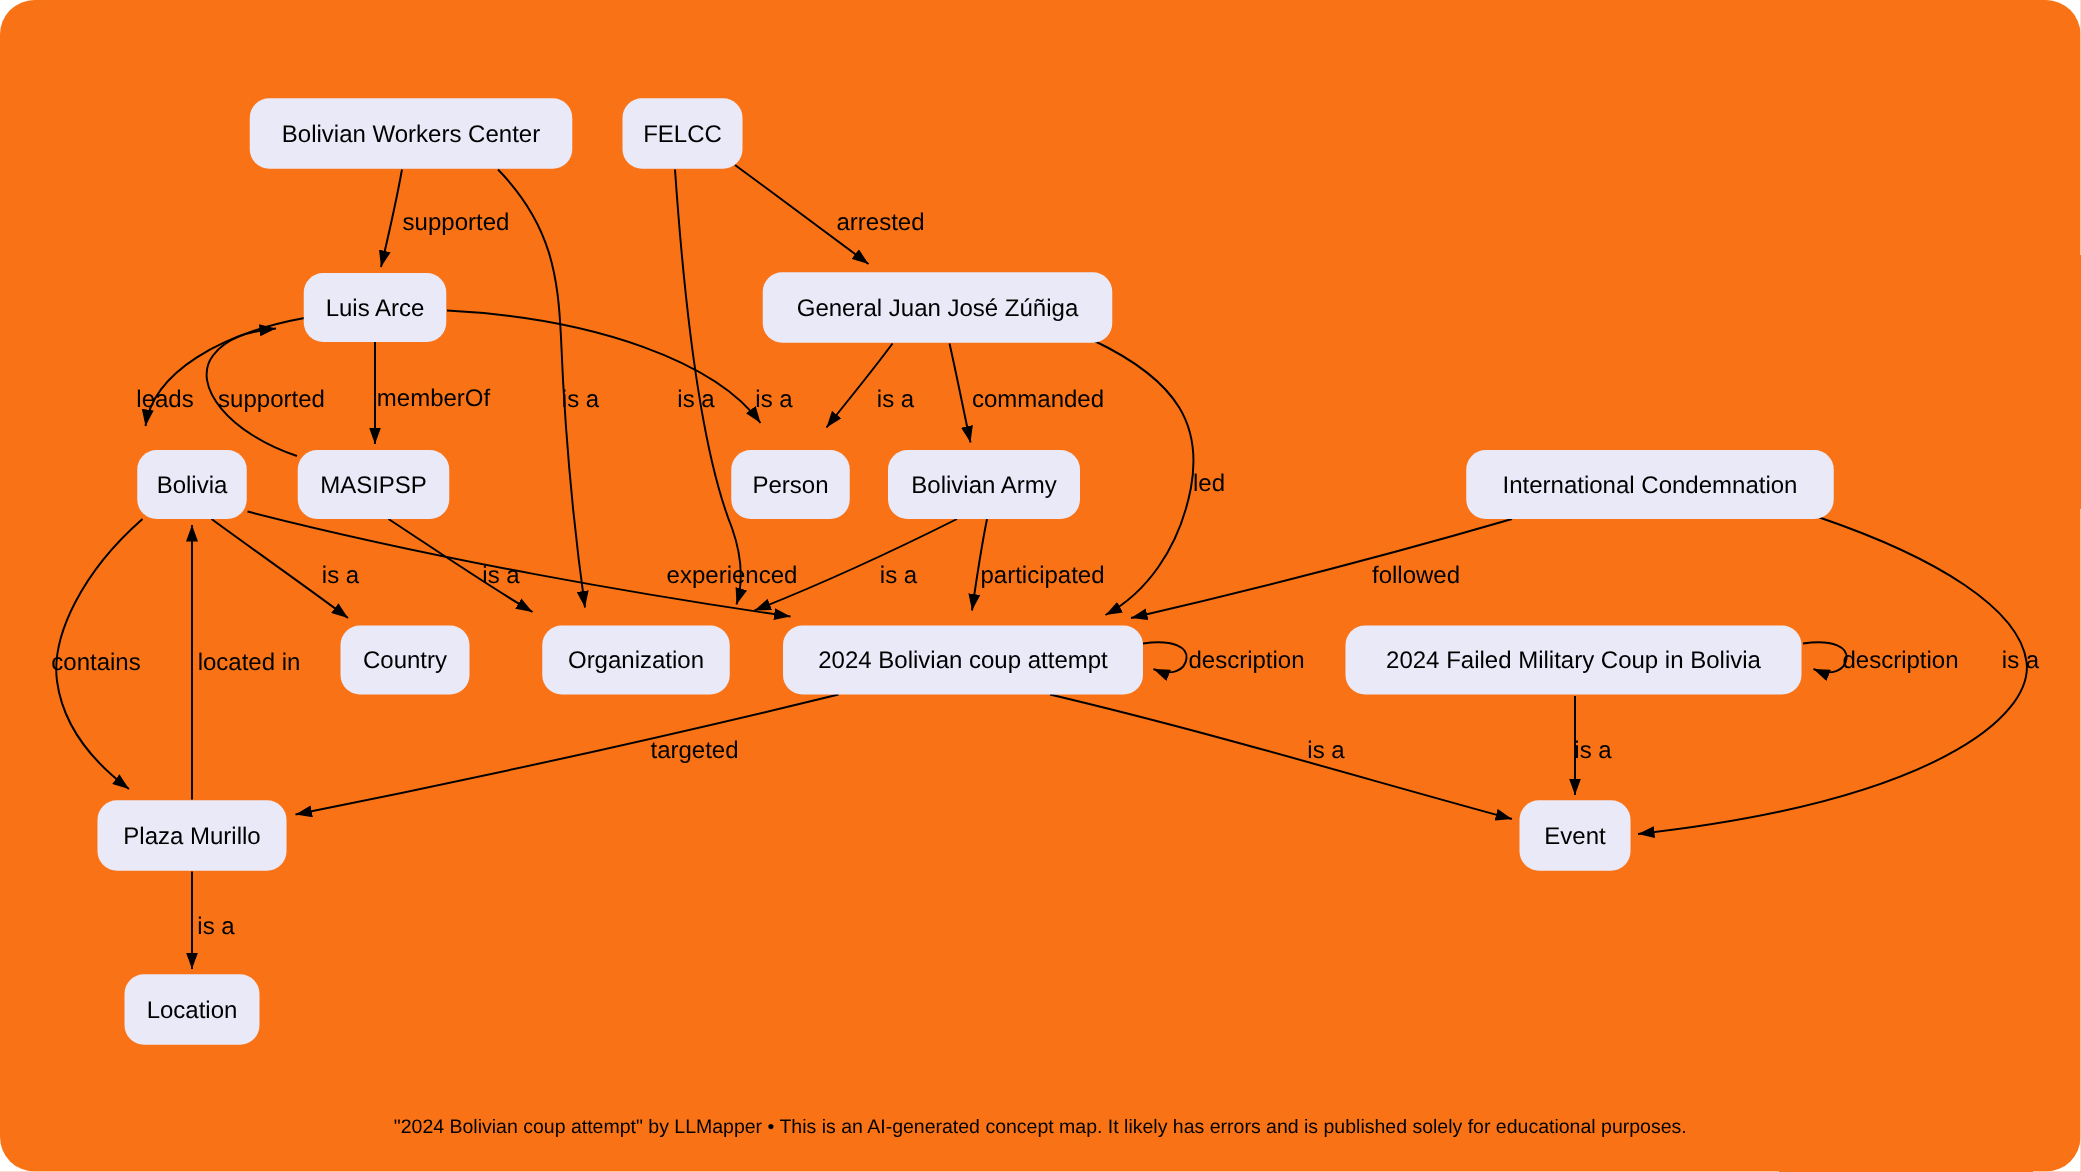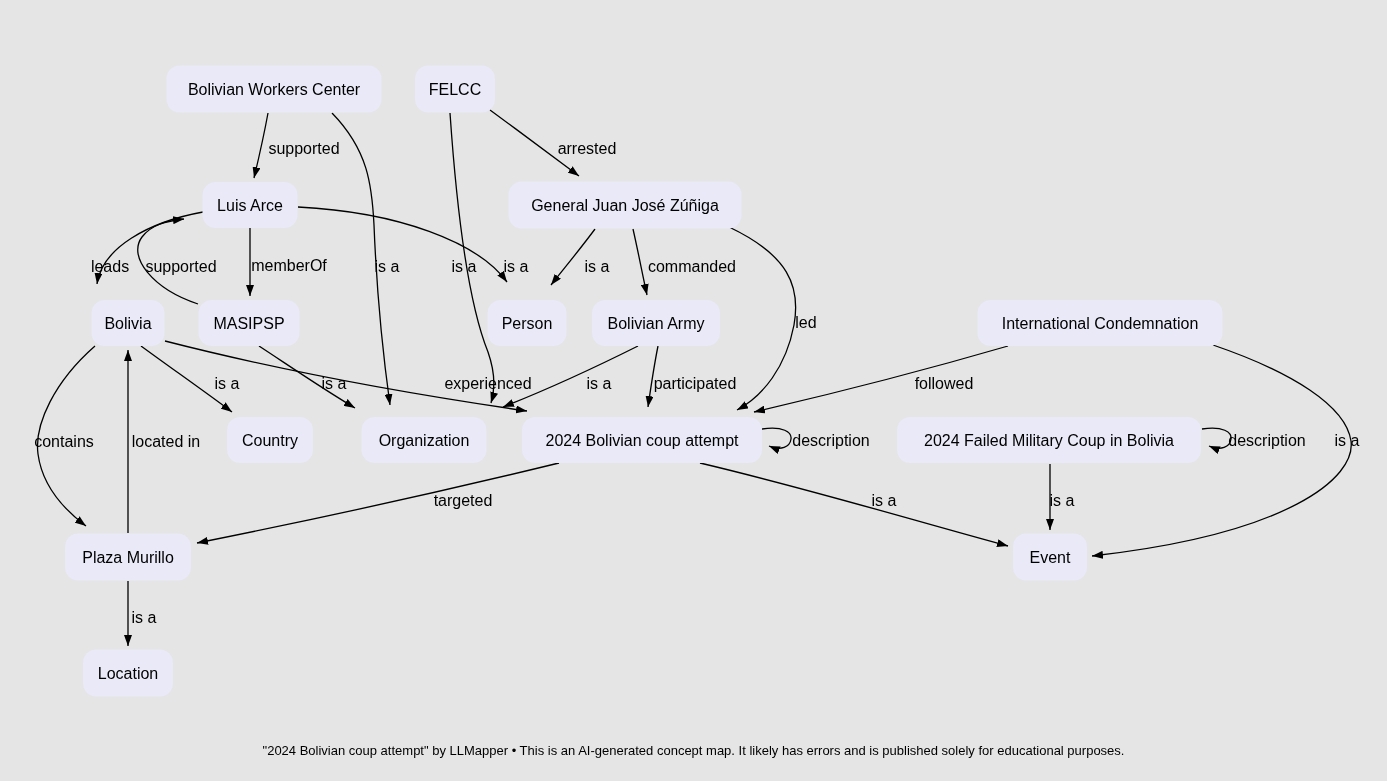--- a/index.html
+++ b/index.html
@@ -1,22 +1,23 @@
 <!DOCTYPE html>
 <html><head>
 <meta charset="utf-8">
 <style>
   html, body { margin: 0; padding: 0; background: #ffffff; }
   .canvas {
     position: relative;
     width: 1387px;
     height: 781px;
-    background: #e5e5e5;
+    background: #f97316;
     font-family: "Liberation Sans", sans-serif;
     overflow: hidden;
+    border-radius: 23px;
   }
   .canvas svg { position: absolute; left: 0; top: 0; }
   .node-label { font-size: 16px; fill: #000000; font-family: "Liberation Sans", sans-serif; }
   .edge-label { font-size: 16px; fill: #000000; font-family: "Liberation Sans", sans-serif; }
   .footer {
     position: absolute;
     left: 0;
     top: 743px;
     width: 100%;
     text-align: center;

